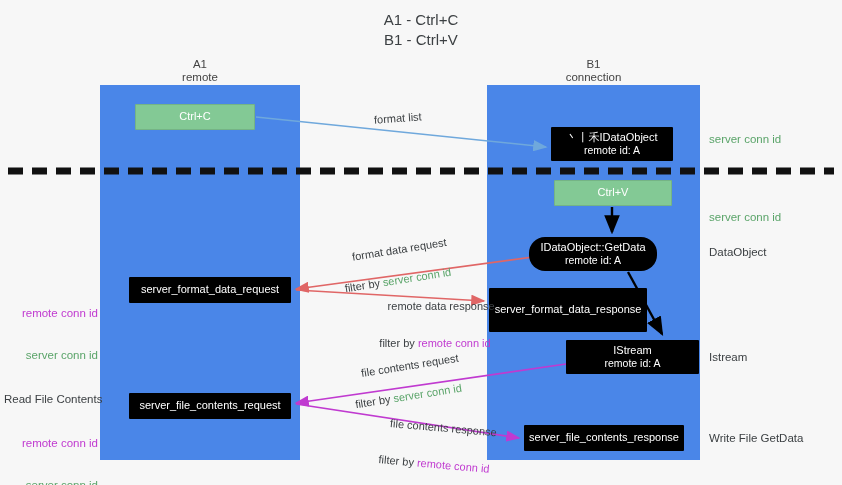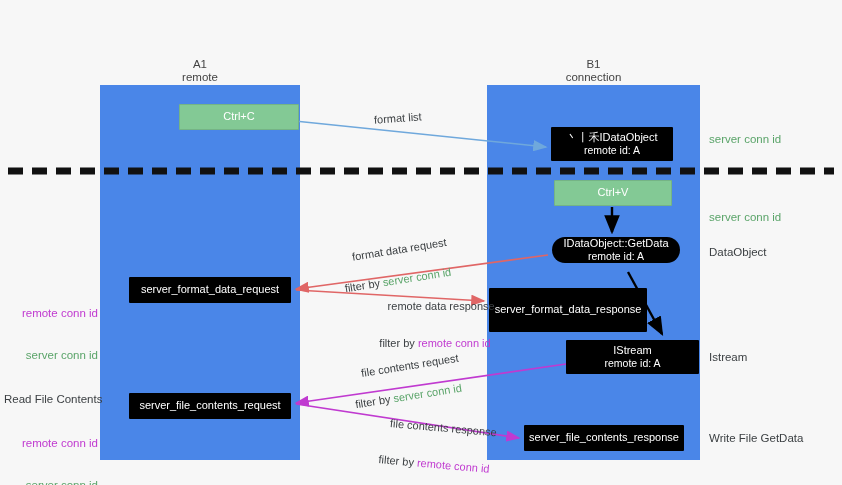--- a/index.html
+++ b/index.html
@@ -68,24 +68,24 @@
     line-height: 13.5px;
     color: #ffffff;
     text-align: center;
     white-space: pre;
     border-radius: 1px;
   }
   .box.green { background: #83c995; }
   .box.orange { background: #000000; }
   .box .l2 { font-size: 10.5px; }
 
-  #box-ctrlc     { left: 135px; top: 104px; width: 120px; height: 26px; margin-left: 44px; }
+  #box-ctrlc     { left: 135px; top: 104px; width: 120px; height: 26px; }
   #box-ifdo      { left: 551px; top: 127px; width: 122px; height: 34px; }
   #box-ctrlv     { left: 554px; top: 180px; width: 118px; height: 26px; }
-  #box-getdata   { left: 552px; top: 237px; width: 128px; height: 26px; border-radius: 16px; }
+  #box-getdata   { left: 529px; top: 237px; width: 128px; height: 34px; border-radius: 16px; }
   #box-sfdreq    { left: 129px; top: 277px; width: 162px; height: 26px; }
   #box-sfdresp   { left: 489px; top: 288px; width: 158px; height: 44px; }
   #box-istream   { left: 566px; top: 340px; width: 133px; height: 34px; }
   #box-sfcreq    { left: 129px; top: 393px; width: 162px; height: 26px; }
   #box-sfcresp   { left: 524px; top: 425px; width: 160px; height: 26px; }
 
   
   .side-note {
     position: absolute;
     font-size: 11.5px;
@@ -174,20 +174,22 @@
     width: 842px;
     height: 485px;
     pointer-events: none;
   }
 </style>
 </head>
 <body>
 
 <div class="stage">
 
+  <div class="title">A1 - Ctrl+C
+B1 - Ctrl+V</div>
 
   <div class="col-head" id="head-a1">A1
 remote</div>
   <div class="col-head" id="head-b1">B1
 connection</div>
 
   <div class="lane" id="lane-a1"></div>
   <div class="lane" id="lane-b1"></div>
 
   <svg class="overlay" viewBox="0 0 842 485">

